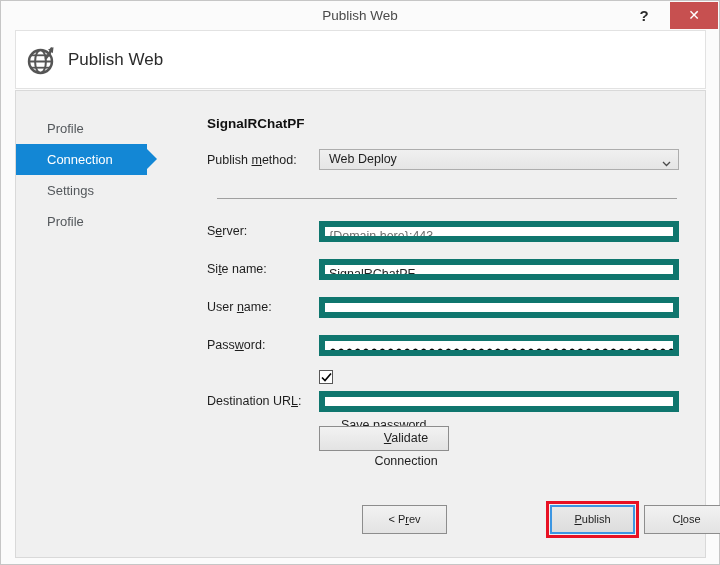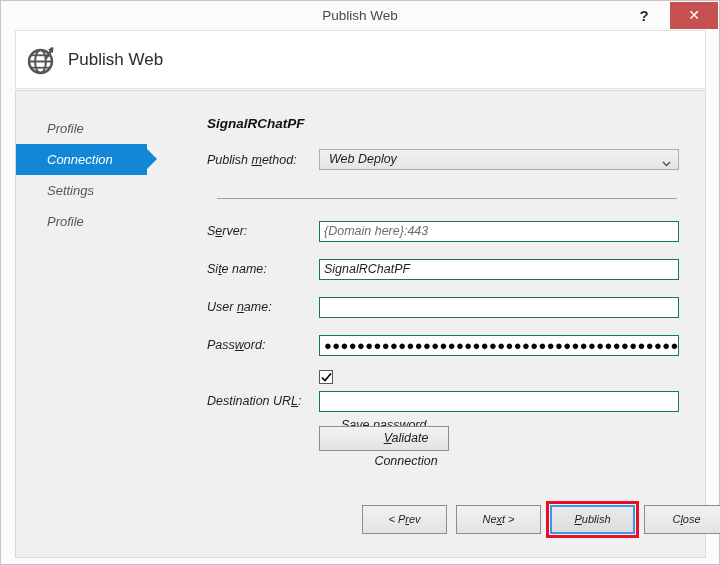--- a/index.html
+++ b/index.html
@@ -104,21 +104,20 @@
   
   #body-panel {
     position: absolute;
     left: 14px;
     top: 89px;
     width: 691px;
     height: 468px;
     background: #f0f0f0;
     border: 1px solid #d9d9d9;
     box-sizing: border-box;
-    font-style: italic;
   }
 
   
   #sidebar {
     position: absolute;
     left: 0;
     top: 22px;
     width: 160px;
   }
   .side-item {
@@ -170,21 +169,21 @@
     white-space: nowrap;
   }
   .fld-label u { text-decoration: underline; }
 
   .textbox {
     position: absolute;
     left: 112px;
     width: 360px;
     height: 21px;
     background: #ffffff;
-    border: 1px solid #0f766e;
+    border: 6px solid #0f766e;
     box-sizing: border-box;
     font-size: 12.5px;
     line-height: 19px;
     padding-left: 4px;
     color: #1e1e1e;
     overflow: hidden;
     white-space: nowrap;
   }
   .textbox.placeholder { color: #6d6d6d; }
 
@@ -400,20 +399,19 @@
 
       <div class="fld-label" style="top:303px;">Destination UR<u>L</u>:</div>
       <div class="textbox" style="top:300px;"></div>
 
       <div class="btn" id="validate-button"><u>V</u>alidate Connection</div>
 
     </div>
 
     <div id="footer">
       <div class="foot-btn" id="prev-button">&lt; P<u>r</u>ev</div>
-      <div class="foot-btn" id="next-button">Ne<u>x</u>t &gt;</div>
       <div class="foot-btn" id="publish-button"><u>P</u>ublish</div>
       <div class="foot-btn" id="close-footer-button">C<u>l</u>ose</div>
       <div id="publish-annotation"></div>
     </div>
 
   </div>
 </div>
 
 </body></html>

